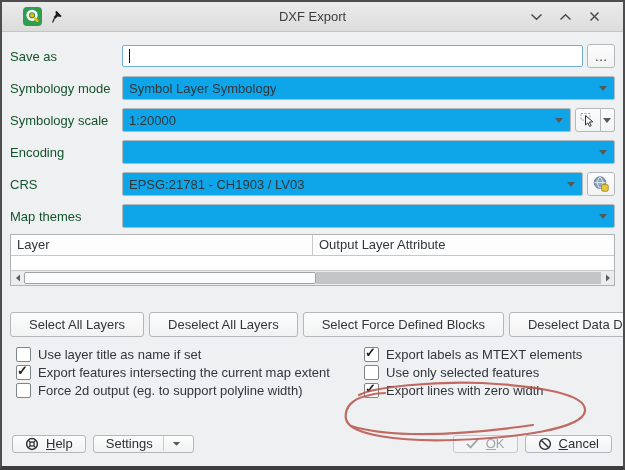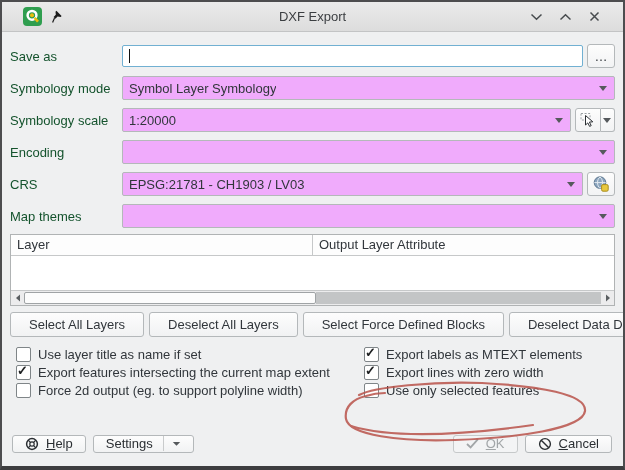--- a/index.html
+++ b/index.html
@@ -23,21 +23,21 @@
   .titlebar .appicon { margin-right:10px; display:flex; }
   .titlebar .pin { display:flex; }
   .winbtns { margin-left:auto; display:flex; gap:13px; align-items:center; z-index:2; }
   .winbtn { width:16px; height:16px; display:flex; align-items:center; justify-content:center; cursor:default; }
   
   .form { position:absolute; top:42px; left:8px; right:8px; }
   .frow { display:flex; align-items:center; height:24px; margin-bottom:8px; }
   .frow .flabel { width:112px; flex:none; color:#14532d; }
   .ctl { display:flex; flex:1; align-items:center; min-width:0; }
   .combo {
-    position:relative; flex:1; height:22px; background:#f0abfc;
+    position:relative; flex:1; height:22px; background:#0ea5e9;
     border:1px solid #b4b8ba; border-radius:2px;
     display:flex; align-items:center; padding:0 22px 0 6px;
     white-space:nowrap; overflow:hidden;
   }
   .combo .cval { overflow:hidden; text-overflow:ellipsis; }
   .darr { position:absolute; right:7px; top:50%; margin-top:-2px;
     width:0; height:0; border-left:4px solid transparent; border-right:4px solid transparent;
     border-top:5px solid #55595c; }
   .textbox-wrap { position:relative; flex:1; height:22px; }
   .textbox-wrap input {
@@ -53,21 +53,21 @@
     font-size:13px; color:#31363b;
   }
   .split { display:flex; margin-left:4px; }
   .split .seg1 { height:24px; width:26px; box-sizing:border-box; background:linear-gradient(#fdfdfd,#f2f3f4);
     border:1px solid #b4b8ba; border-radius:3px 0 0 3px; display:flex; align-items:center; justify-content:center; }
   .split .seg2 { height:24px; width:14px; box-sizing:border-box; background:linear-gradient(#fdfdfd,#f2f3f4);
     border:1px solid #b4b8ba; border-left:none; border-radius:0 3px 3px 0; position:relative; }
   .split .seg2 .darr { right:3px; }
   
   .layer-table {
-    position:absolute; left:8px; right:8px; top:232px; height:72px;
+    position:absolute; left:8px; right:8px; top:232px; height:52px;
     background:#fff; border:1px solid #b0b3b4; box-sizing:border-box;
     display:flex; flex-direction:column;
   }
   .thead { display:flex; height:20px; flex:none; background:#fdfdfd; border-bottom:1px solid #c6c8c9; }
   .th { padding:2px 6px 0 6px; box-sizing:border-box; white-space:nowrap; overflow:hidden; }
   .th1 { width:302px; border-right:1px solid #c6c8c9; }
   .th2 { flex:1; }
   .tbody { flex:1; background:#fff; }
   .hscroll { height:14px; flex:none; display:flex; align-items:stretch; background:#ececed; border-top:1px solid #c6c8c9; }
   .sarrow { width:13px; display:flex; align-items:center; justify-content:center; color:#5a5e61; font-size:8px; }
@@ -270,26 +270,26 @@
     </label>
     <label class="chk">
       <span class="box"></span>
       <span>Force 2d output (eg. to support polyline width)</span>
     </label>
     <label class="chk">
       <span class="box checked"></span>
       <span>Export labels as MTEXT elements</span>
     </label>
     <label class="chk">
+      <span class="box"></span>
+      <span>Use only selected features</span>
+    </label>
+    <label class="chk">
       <span class="box checked"></span>
       <span>Export lines with zero width</span>
-    </label>
-    <label class="chk">
-      <span class="box"></span>
-      <span>Use only selected features</span>
     </label>
   </div>
 
   <div class="footer">
     <span class="fbtn">
       <svg width="14" height="14" viewBox="0 0 14 14">
         <circle cx="7" cy="7" r="5.4" fill="none" stroke="#2b2f33" stroke-width="1.5"></circle>
         <circle cx="7" cy="7" r="2.2" fill="none" stroke="#2b2f33" stroke-width="1.2"></circle>
         <path d="M3.2 3.2 L5.4 5.4 M8.6 8.6 L10.8 10.8 M10.8 3.2 L8.6 5.4 M5.4 8.6 L3.2 10.8" stroke="#2b2f33" stroke-width="1.2"></path>
       </svg>

